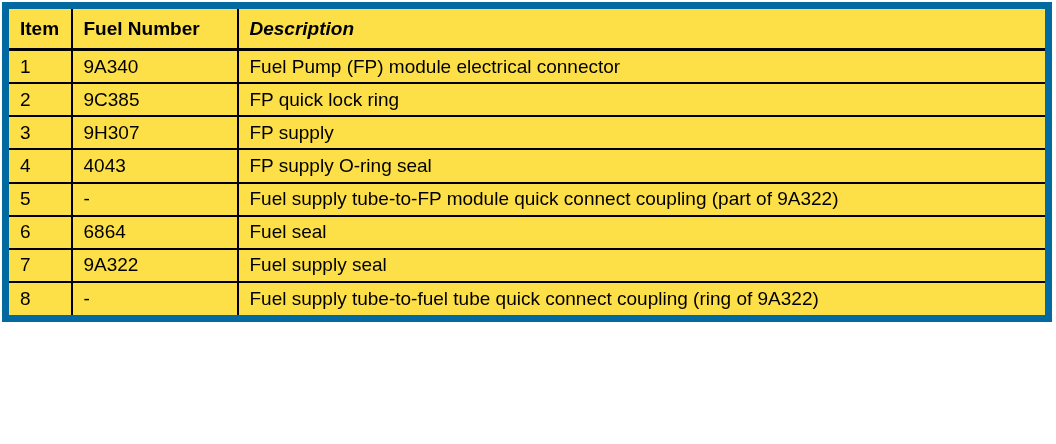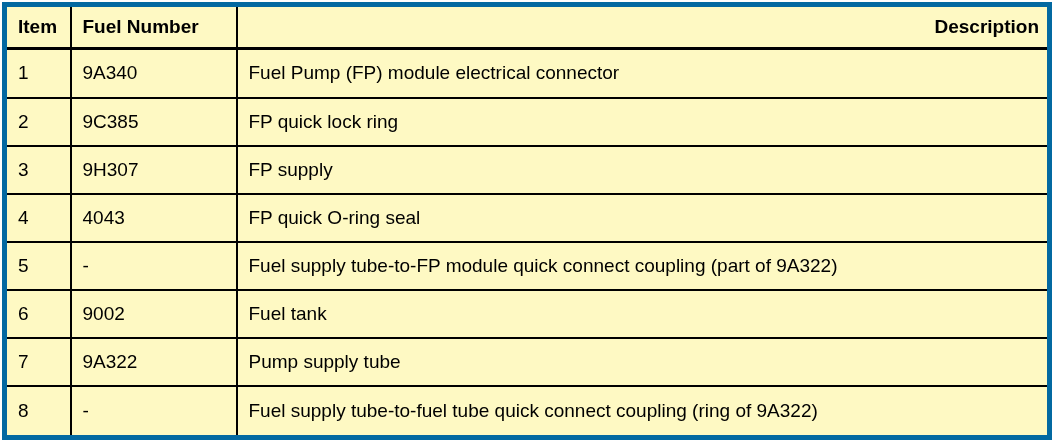--- a/index.html
+++ b/index.html
@@ -11,44 +11,45 @@
     width: 1056px;
     height: 444px;
     overflow: hidden;
     font-family: "Liberation Sans", sans-serif;
     color: #000000;
   }
   table.parts-table {
     border-collapse: collapse;
     table-layout: fixed;
     width: 1050px;
-    height: 438px;
+    height: 320px;
     margin: 2px;
-    border: 5px solid #0369a1;
-    background: #fef9c3;
+    border: 7px solid #0369a1;
+    background: #fde047;
     font-size: 19px;
   }
   .parts-table th,
   .parts-table td {
     border: 2px solid #000000;
     padding: 0 8px 0 11px;
     vertical-align: middle;
     white-space: nowrap;
     overflow: hidden;
     text-align: left;
   }
   .parts-table thead tr {
     height: 44px;
   }
   .parts-table thead th {
     font-weight: bold;
     border-bottom: 3px solid #000000;
   }
   .parts-table thead th.desc-head {
-    text-align: right;
+    text-align: left;
+    font-style: italic;
   }
   .col-item { width: 66px; }
   .col-part { width: 166px; }
 </style>
 </head>
 <body>
 
 <table class="parts-table">
   <colgroup>
     <col class="col-item">
@@ -74,36 +75,36 @@
       <td>FP quick lock ring</td>
     </tr>
     <tr>
       <td>3</td>
       <td>9H307</td>
       <td>FP supply</td>
     </tr>
     <tr>
       <td>4</td>
       <td>4043</td>
-      <td>FP quick O-ring seal</td>
+      <td>FP supply O-ring seal</td>
     </tr>
     <tr>
       <td>5</td>
       <td>-</td>
       <td>Fuel supply tube-to-FP module quick connect coupling (part of 9A322)</td>
     </tr>
     <tr>
       <td>6</td>
-      <td>9002</td>
-      <td>Fuel tank</td>
+      <td>6864</td>
+      <td>Fuel seal</td>
     </tr>
     <tr>
       <td>7</td>
       <td>9A322</td>
-      <td>Pump supply tube</td>
+      <td>Fuel supply seal</td>
     </tr>
     <tr>
       <td>8</td>
       <td>-</td>
       <td>Fuel supply tube-to-fuel tube quick connect coupling (ring of 9A322)</td>
     </tr>
   </tbody>
 </table>
 
 </body></html>

